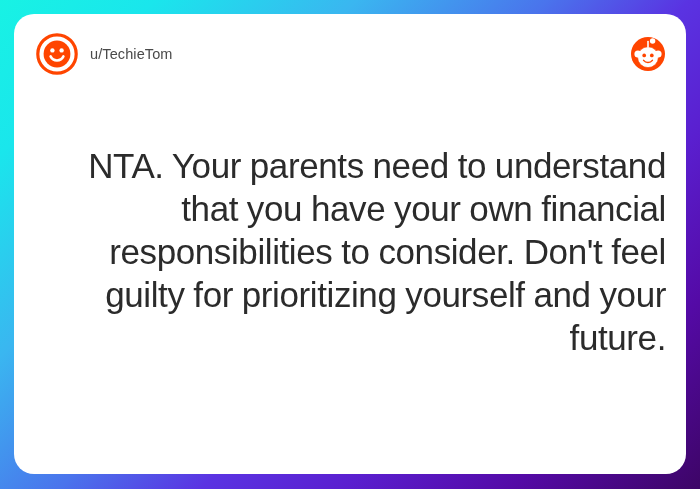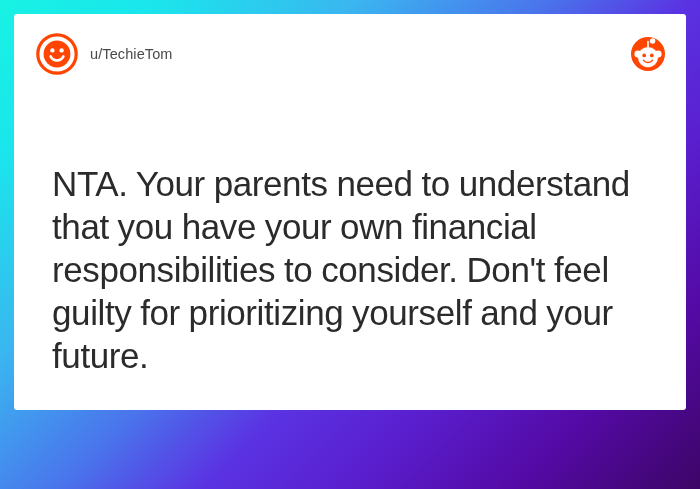--- a/index.html
+++ b/index.html
@@ -27,23 +27,23 @@
       #540aa6 84%,
       #3d0566 100%);
     box-sizing: border-box;
   }
 
   .card {
     position: absolute;
     left: 14px;
     top: 14px;
     width: 672px;
-    height: 396px;
+    height: 460px;
     background: #ffffff;
-    border-radius: 3px;
+    border-radius: 20px;
     box-sizing: border-box;
     overflow: hidden;
   }
 
   .card-header {
     position: absolute;
     left: 0;
     top: 0;
     width: 100%;
     height: 80px;
@@ -75,22 +75,23 @@
   .brand-logo {
     width: 36px;
     height: 36px;
     flex: 0 0 36px;
     display: block;
   }
 
   .post-body {
     position: absolute;
     left: 38px;
-    top: 148px;
+    top: 130px;
     width: 614px;
+    text-align: right;
   }
 
   .post-text {
     font-size: 35px;
     line-height: 43px;
     color: #2b2b2b;
     letter-spacing: -0.4px;
     word-spacing: -0.5px;
     margin: 0;
     font-weight: 400;

